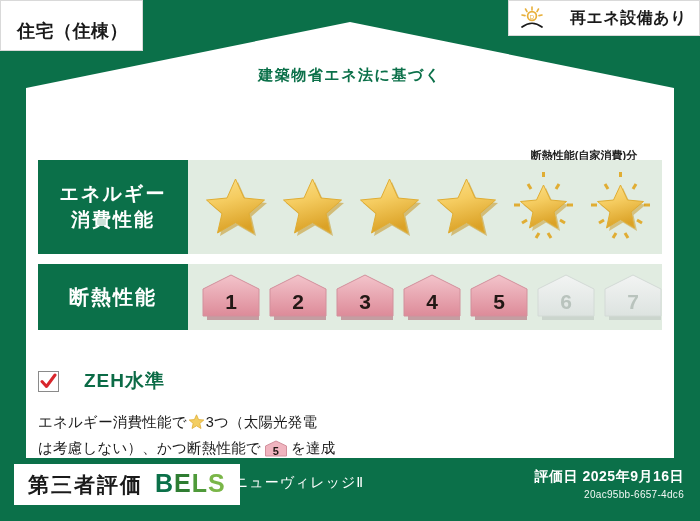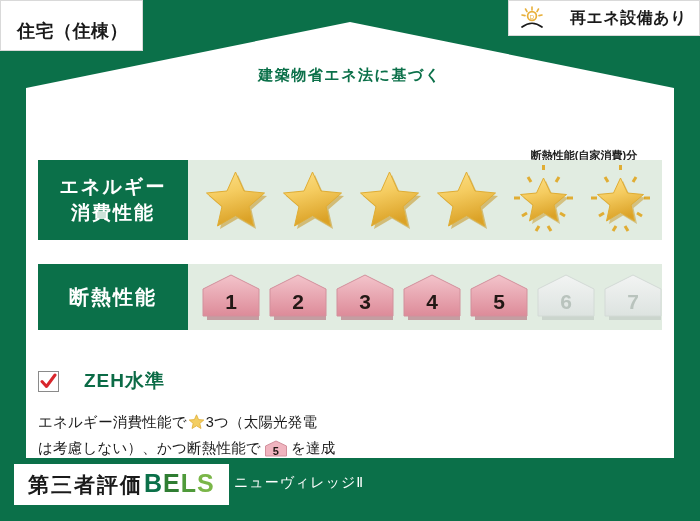--- a/index.html
+++ b/index.html
@@ -39,21 +39,21 @@
 
   
   .row{position:absolute;display:flex;align-items:stretch;}
   .row-key{
     background:#0b7049;color:#fff;display:flex;flex-direction:column;
     align-items:center;justify-content:center;box-sizing:border-box;
     font-weight:bold;letter-spacing:2px;
   }
   .row-val{background:#e1ece1;position:relative;box-sizing:border-box;}
 
-  #row-energy{left:38px;top:160px;width:624px;height:80px;}
+  #row-energy{left:38px;top:160px;width:624px;height:94px;}
   #row-energy .row-key{width:150px;font-size:19px;line-height:1.35;}
   #row-energy .row-val{width:474px;display:flex;align-items:center;padding-left:10px;gap:2px;}
 
   #row-insul{left:38px;top:264px;width:624px;height:66px;}
   #row-insul .row-key{width:150px;font-size:20px;}
   #row-insul .row-val{width:474px;display:flex;align-items:center;padding-left:12px;gap:5px;}
 
   
   .star-wrap{position:relative;width:75px;height:74px;flex:0 0 auto;}
   .star-wrap svg{display:block;}
@@ -97,21 +97,21 @@
   }
   .chk-body .inl-five .fn{
     position:absolute;left:0;right:0;top:3px;text-align:center;
     font-size:11px;font-weight:bold;color:#231815;
   }
   .zehm-logo{margin-left:5px;display:inline-flex;align-items:center;flex:0 0 auto;}
 
   
   .footer-bar{
     position:absolute;left:14px;top:464px;background:#ffffff;
-    padding:5px 14px 6px 14px;display:flex;align-items:baseline;gap:1px;
+    padding:5px 14px 6px 14px;display:flex;align-items:baseline;gap:12px;
   }
   .f-3rd{font-size:21px;font-weight:bold;color:#1a1a1a;letter-spacing:2px;}
   .f-bels{font-size:25px;font-weight:bold;letter-spacing:1px;}
   .f-bels .b1{color:#0b7049;}
   .f-bels .b2{color:#2f7d32;}
   .f-bels .b3{color:#4f9a3a;}
   .f-bels .b4{color:#7ab648;}
   .f-prop{
     position:absolute;left:234px;top:474px;font-size:14px;color:#ffffff;letter-spacing:1px;
   }
@@ -328,14 +328,18 @@
           </svg><span class="fn">5</span></span><span>を達成</span>
     </div>
   </div>
 
 
   <div class="footer-bar">
     <span class="f-3rd">第三者評価</span>
     <span class="f-bels"><span class="b1">B</span><span class="b2">E</span><span class="b3">L</span><span class="b4">S</span></span>
   </div>
   <div class="f-prop">ニューヴィレッジⅡ</div>
+  <div class="f-right">
+    <div class="f-date">評価日 2025年9月16日</div>
+    <div class="f-id">20ac95bb-6657-4dc6</div>
+  </div>
 
 </div>
 
 </body></html>

